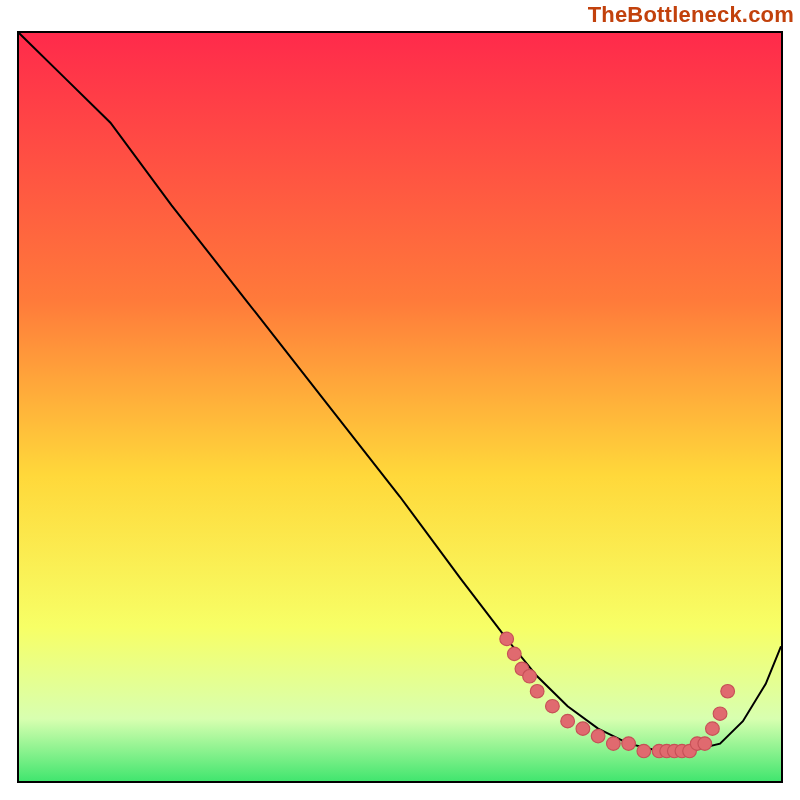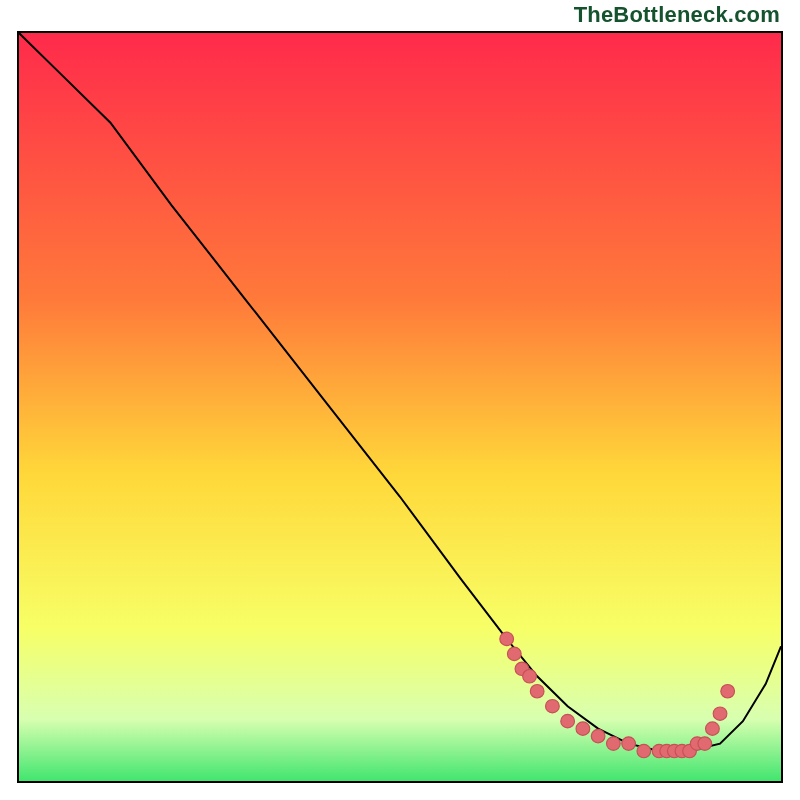--- a/index.html
+++ b/index.html
@@ -12,24 +12,24 @@
     overflow: hidden;
   }
   .frame {
     position: relative;
     width: 800px;
     height: 800px;
   }
   .watermark {
     position: absolute;
     top: 2px;
-    right: 20px;
+    right: 6px;
     font-size: 22px;
     font-weight: 600;
-    color: #14532d;
+    color: #c2410c;
     letter-spacing: 0.2px;
   }
   .plot-wrap {
     position: absolute;
     left: 17px;
     top: 31px;
     width: 766px;
     height: 752px;
     border: 2px solid #000;
     box-sizing: border-box;

